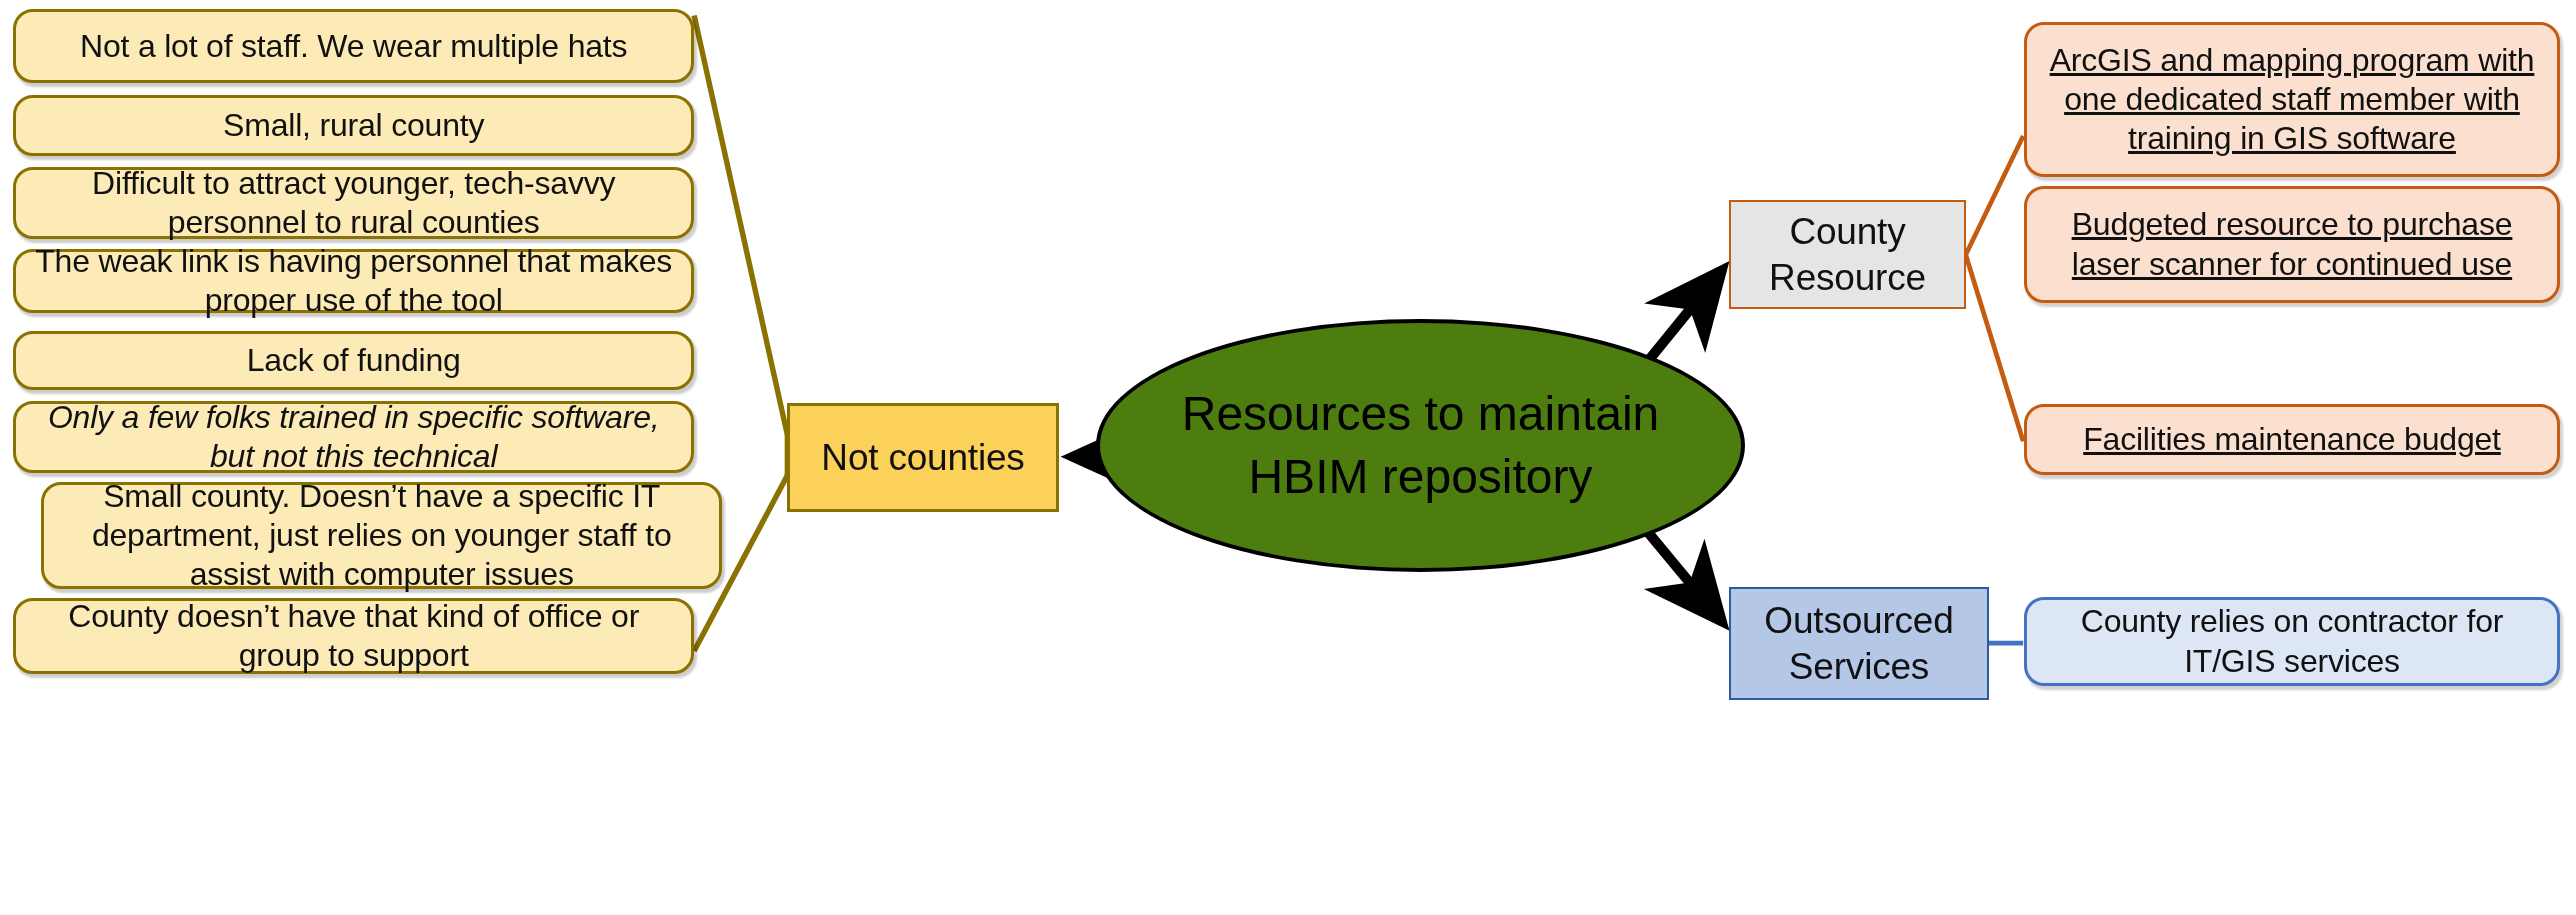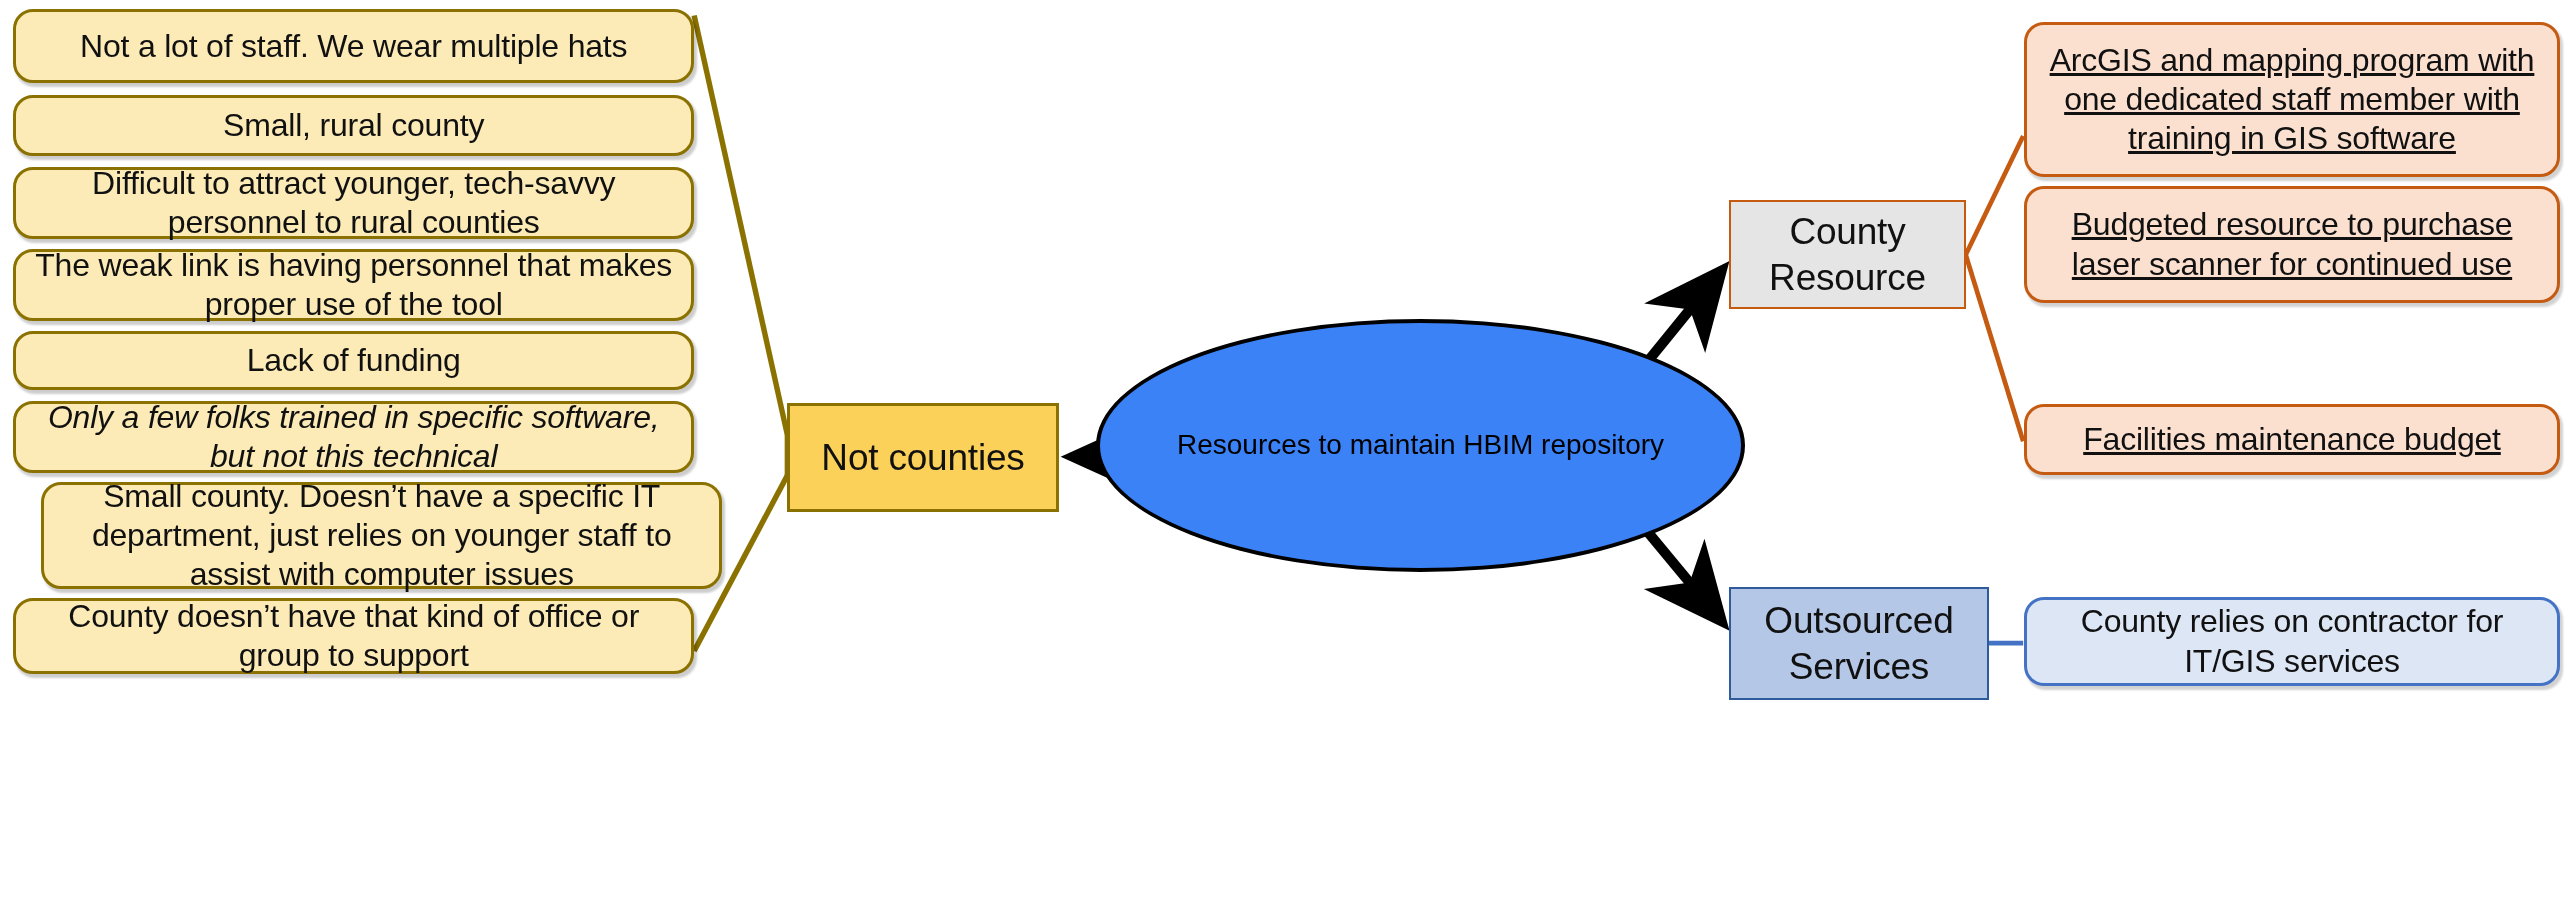--- a/index.html
+++ b/index.html
@@ -16,24 +16,24 @@
   
   .leaf-cream{background:#FCEBB6;border:3.9px solid #8A7100;border-radius:20px;
               font-size:32px;color:#111;
               box-shadow:2.3px 3.1px 2.3px rgba(0,0,0,.20);}
 
   
   .node-yellow{background:#FBD159;border:3.1px solid #8A7100;border-radius:0;
                font-size:37px;color:#111;}
 
   
-  .ellipse{position:absolute;box-sizing:border-box;background:#3b82f6;
+  .ellipse{position:absolute;box-sizing:border-box;background:#4d7c0f;
            border:4.7px solid #000;border-radius:50%;
            display:flex;align-items:center;justify-content:center;
-           text-align:center;font-size:28px;line-height:1.3;color:#000;}
+           text-align:center;font-size:48px;line-height:1.3;color:#000;}
 
   
   .node-orange{background:#e5e5e5;border:2.3px solid #C55A11;border-radius:0;
                font-size:37px;color:#111;}
   .leaf-peach{background:#FBE0D0;border:3.9px solid #C55A11;border-radius:20px;
               font-size:32px;color:#111;
               box-shadow:2.3px 3.1px 2.3px rgba(0,0,0,.18);text-decoration:underline;}
 
   
   .node-blue{background:#B4C7E7;border:2.3px solid #2E5B9B;border-radius:0;
@@ -91,21 +91,21 @@
   </div>
 
   <div class="node leaf-cream" style="left:13.2px;top:95px;width:681px;height:61px;">
     <span class="txt">Small, rural county</span>
   </div>
 
   <div class="node leaf-cream" style="left:13.2px;top:167px;width:681px;height:72px;">
     <span class="txt">Difficult to attract younger, tech-savvy personnel to rural counties</span>
   </div>
 
-  <div class="node leaf-cream" style="left:13.2px;top:249px;width:681px;height:72px;">
+  <div class="node leaf-cream" style="left:13.2px;top:249px;width:681px;height:64px;">
     <span class="txt">The weak link is having personnel that makes proper use of the tool</span>
   </div>
 
   <div class="node leaf-cream" style="left:13.2px;top:331px;width:681px;height:59px;">
     <span class="txt">Lack of funding</span>
   </div>
 
   <div class="node leaf-cream" style="left:13.2px;top:401px;width:681px;height:72px;font-style:italic;">
     <span class="txt">Only a few folks trained in specific software, but not this technical</span>
   </div>

